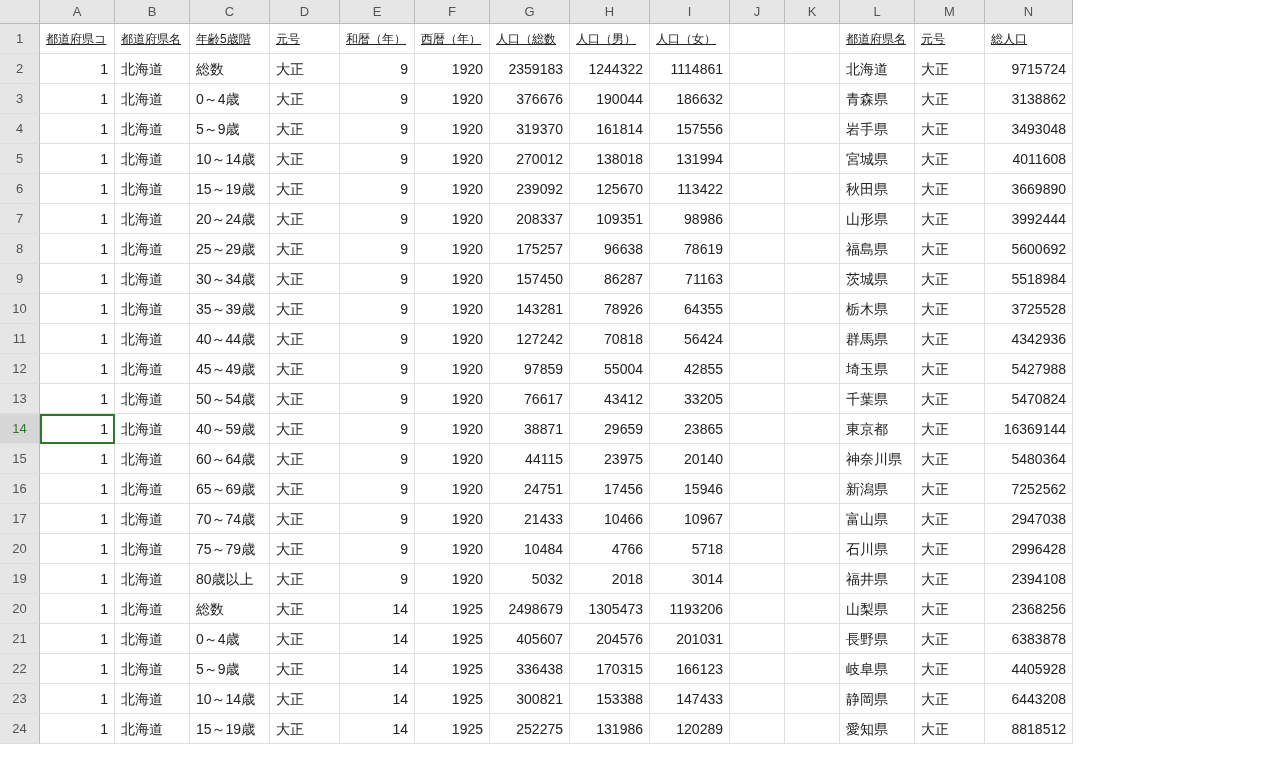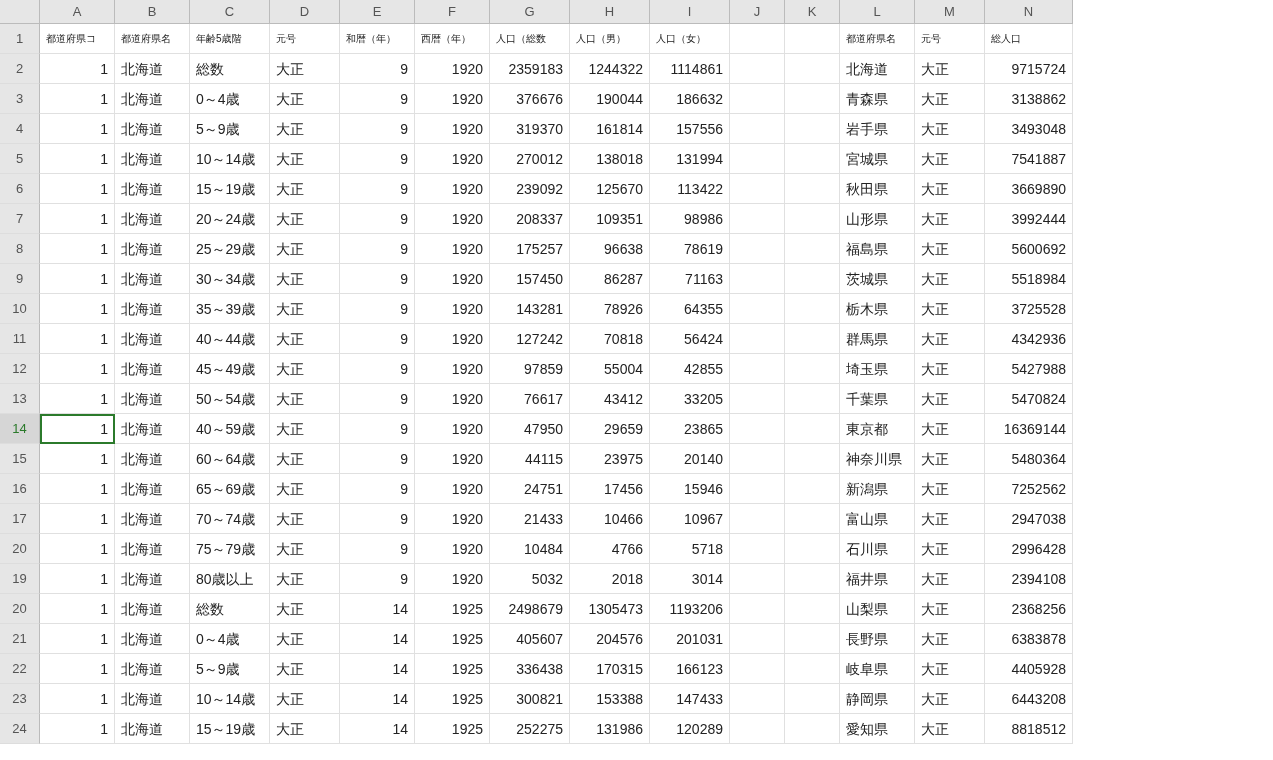--- a/index.html
+++ b/index.html
@@ -52,21 +52,21 @@
     padding: 0 6px;
     height: 30px;
     line-height: 30px;
     white-space: nowrap;
     overflow: hidden;
     font-size: 14px;
     color: #222;
   }
   .cell.num { text-align: right; }
   .cell.txt { text-align: left; }
-  .cell.header-row { font-size: 10px; }
+  .cell.header-row { font-size: 12px; text-decoration: underline; }
   .cell.sel {
     outline: 2px solid #2b7a2b;
     outline-offset: -2px;
     background: #fff;
   }
 </style>
 </head>
 <body>
 
 <div id="sheet" class="sheet" style="grid-template-columns: 40px 75px 75px 80px 70px 75px 75px 80px 80px 80px 55px 55px 75px 70px 88px;">
@@ -152,21 +152,21 @@
     <div class="cell txt">大正</div>
     <div class="cell num">9</div>
     <div class="cell num">1920</div>
     <div class="cell num">270012</div>
     <div class="cell num">138018</div>
     <div class="cell num">131994</div>
     <div class="cell txt"></div>
     <div class="cell txt"></div>
     <div class="cell txt">宮城県</div>
     <div class="cell txt">大正</div>
-    <div class="cell num">7541887</div>
+    <div class="cell num">4011608</div>
     <div class="row-head">6</div>
     <div class="cell num">1</div>
     <div class="cell txt">北海道</div>
     <div class="cell txt">15～19歳</div>
     <div class="cell txt">大正</div>
     <div class="cell num">9</div>
     <div class="cell num">1920</div>
     <div class="cell num">239092</div>
     <div class="cell num">125670</div>
     <div class="cell num">113422</div>
@@ -280,21 +280,21 @@
     <div class="cell txt">千葉県</div>
     <div class="cell txt">大正</div>
     <div class="cell num">5470824</div>
     <div class="row-head sel">14</div>
     <div class="cell num sel">1</div>
     <div class="cell txt">北海道</div>
     <div class="cell txt">40～59歳</div>
     <div class="cell txt">大正</div>
     <div class="cell num">9</div>
     <div class="cell num">1920</div>
-    <div class="cell num">47950</div>
+    <div class="cell num">38871</div>
     <div class="cell num">29659</div>
     <div class="cell num">23865</div>
     <div class="cell txt"></div>
     <div class="cell txt"></div>
     <div class="cell txt">東京都</div>
     <div class="cell txt">大正</div>
     <div class="cell num">16369144</div>
     <div class="row-head">15</div>
     <div class="cell num">1</div>
     <div class="cell txt">北海道</div>

